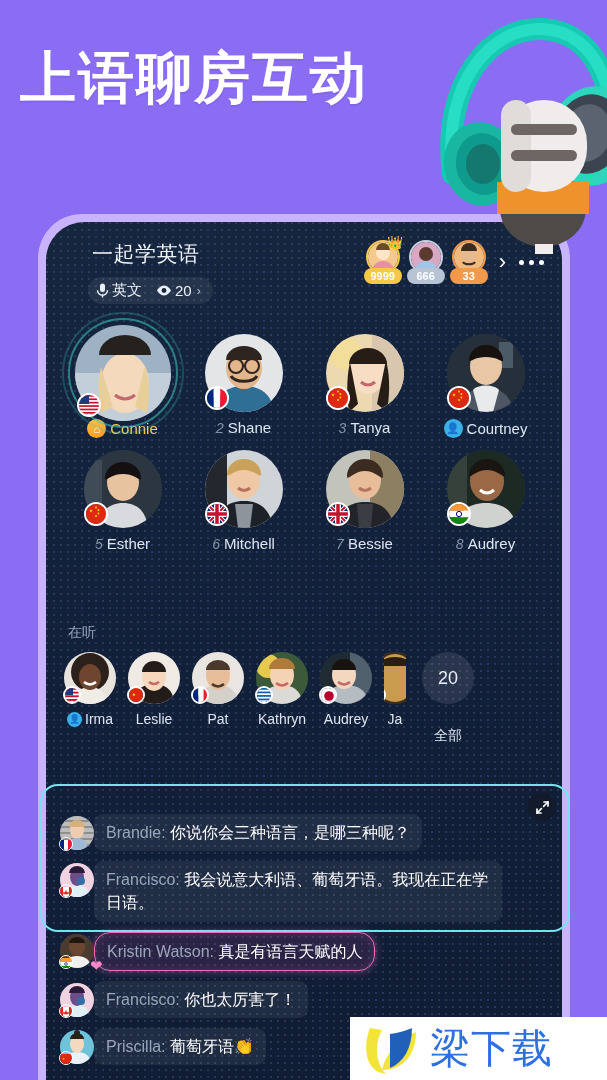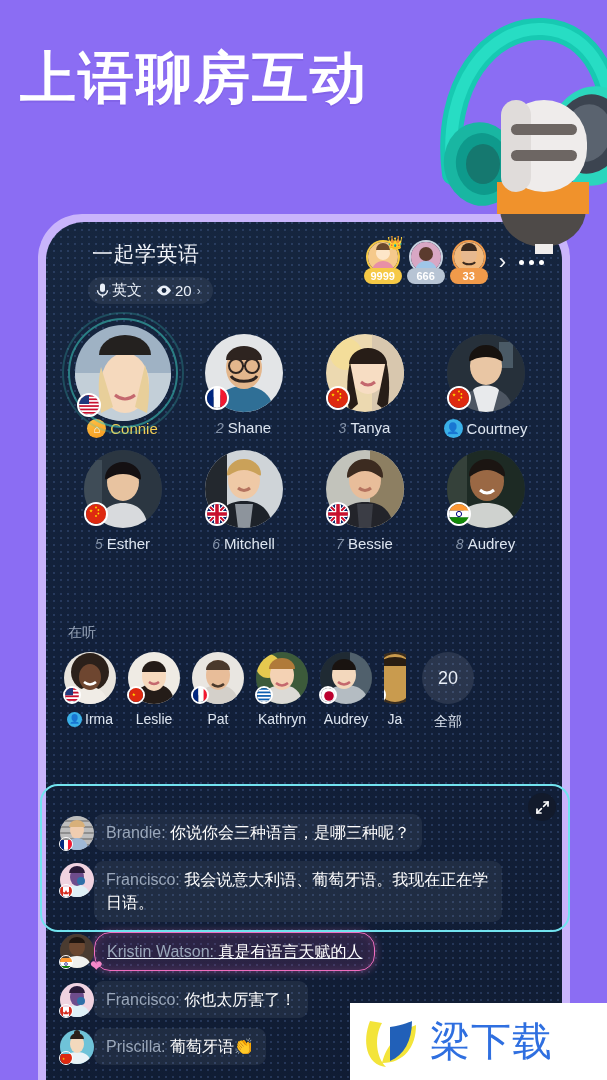--- a/index.html
+++ b/index.html
@@ -136,21 +136,21 @@
   .lflag { position: absolute; left: -1px; bottom: 0; width: 18px; height: 18px; border-radius: 50%; border: 2px solid #fff; overflow: hidden; }
   .lnm { display: flex; align-items: center; gap: 3px; margin-top: 7px; font-size: 14px; color: #dde5f0; white-space: nowrap; }
   .luser-ic { width: 15px; height: 15px; border-radius: 50%; background: #3ab0e8; display: flex; align-items: center; justify-content: center; font-size: 9px; color: #fff; }
   .lcell.clip { width: 22px; overflow: hidden; }
   .allbtn { flex: 0 0 auto; display: flex; flex-direction: column; align-items: center; margin-left: 4px; }
   .allcircle {
     width: 52px; height: 52px; border-radius: 50%; background: rgba(255,255,255,.10);
     display: flex; align-items: center; justify-content: center;
     font-size: 18px; color: #e9eff8;
   }
-  .alltext { margin-top: 9px; font-size: 14px; color: #dde5f0; }
+  .alltext { margin-top: 23px; font-size: 14px; color: #dde5f0; }
 
   
   .chat { position: absolute; left: 0; top: 580px; width: 100%; padding: 12px 14px 0 14px; }
   .msg { display: flex; align-items: flex-start; margin-bottom: 10px; position: relative; }
   .mava-wrap { position: relative; width: 34px; height: 34px; flex: 0 0 34px; margin-top: 2px; }
   .mava { width: 34px; height: 34px; border-radius: 50%; overflow: hidden; background: #2a3a55; }
   .mflag { position: absolute; left: -1px; bottom: -1px; width: 14px; height: 14px; border-radius: 50%; border: 1.5px solid #fff; overflow: hidden; }
   .bubble {
     background: rgba(255,255,255,.065);
     border-radius: 9px; padding: 7px 12px;
@@ -176,21 +176,21 @@
   .expand-btn {
     position: absolute; right: 14px; top: 10px;
     width: 28px; height: 28px; border-radius: 50%;
     background: #121a2b; display: flex; align-items: center; justify-content: center;
     z-index: 7;
   }
 
   
   .wm {
     position: absolute; right: 0; bottom: 0;
-    width: 257px; height: 77px; background: #ffffff;
+    width: 257px; height: 63px; background: #ffffff;
     display: flex; align-items: center; gap: 8px; padding-left: 10px;
     z-index: 20;
   }
   .wm-text { font-size: 40px; color: #2f6fe0; font-weight: 500; letter-spacing: 1px; white-space: nowrap; }
 </style>
 </head>
 <body>
 
 <div class="promo">
   <div class="promo-title">上语聊房互动</div>
@@ -734,21 +734,21 @@
                 <rect width="5" height="20" fill="#d52b1e"></rect>
                 <rect x="15" width="5" height="20" fill="#d52b1e"></rect>
                 <path d="M10 5l2 4 3-1-1 4h-8l-1-4 3 1z" fill="#d52b1e"></path>
               </svg></span>
         </div>
         <div class="bubble">
           <span class="who">Francisco:</span><span>  我会说意大利语、葡萄牙语。我现在正在学日语。</span>
         </div>
       </div>
 
-      <div class="msg" style="text-decoration:underline;">
+      <div class="msg" style="">
         <div class="mava-wrap">
           <div class="mava">
             <svg width="34" height="34" viewBox="0 0 34 34">
                 <rect width="34" height="34" fill="#4a3b30"></rect>
                 <path d="M3 34c0-8 6-12 14-12s14 4 14 12z" fill="#f0f0ee"></path>
                 <ellipse cx="17" cy="13" rx="8" ry="9" fill="#6b4730"></ellipse>
                 <path d="M9 9a8 6 0 0 1 16 0z" fill="#201610"></path>
               </svg>
           </div>
           <span class="mflag"><svg width="12" height="12" viewBox="0 0 20 20">

